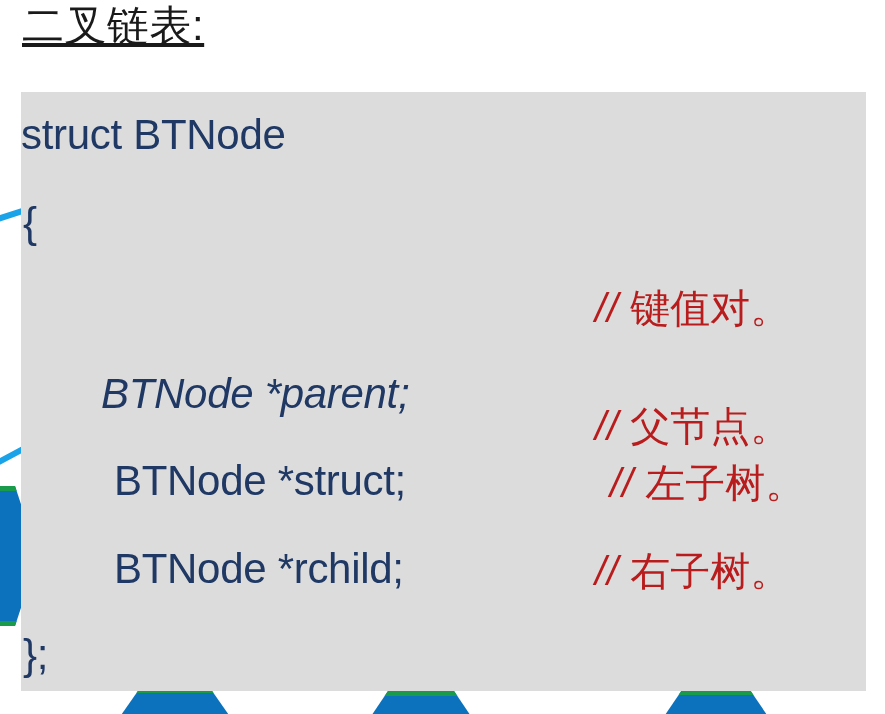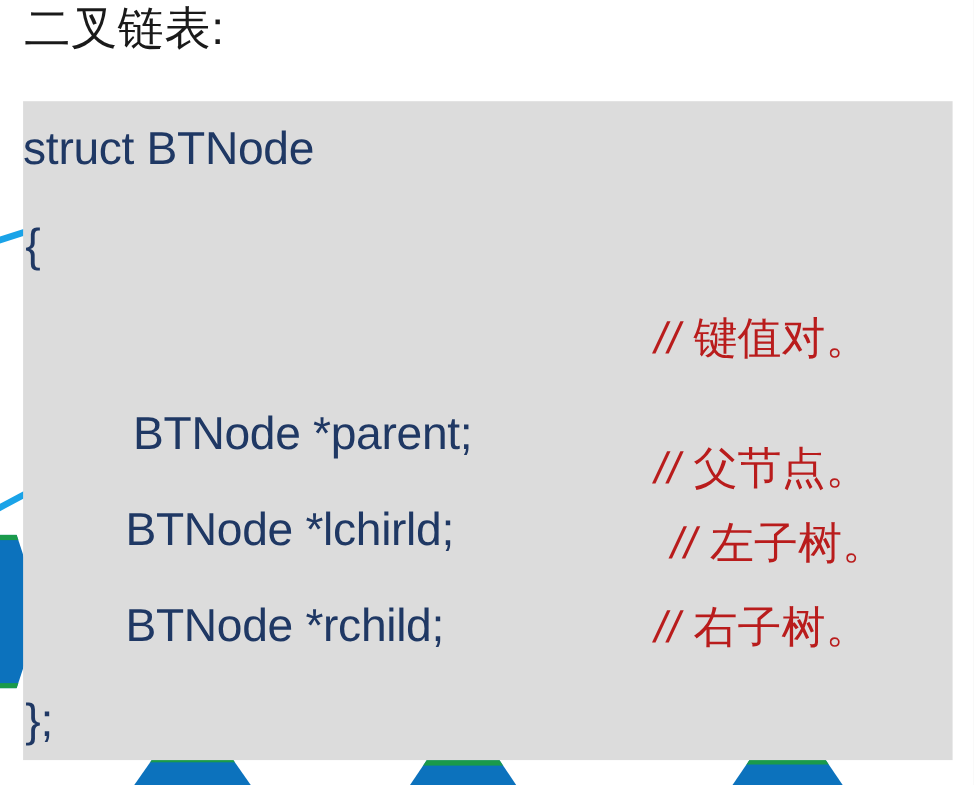--- a/index.html
+++ b/index.html
@@ -48,20 +48,21 @@
   #title {
     position: absolute;
     left: 22px;
     top: 2px;
     font-size: 42px;
     line-height: 1.12;
     color: #1a1a1a;
     font-weight: 400;
     letter-spacing: 0.5px;
     white-space: pre;
+    text-decoration: underline;
   }
 
   
   #code-panel {
     position: absolute;
     left: 21px;
     top: 92px;
     width: 845px;
     height: 599px;
     background: #dcdcdc;
@@ -88,28 +89,28 @@
   }
   .code-comment .slashes {
     font-style: italic;
     letter-spacing: 1px;
   }
 
   
   .ln-struct   { left: 0px;   top: 22px;  }
   .ln-open     { left: 2px;   top: 110px; }
   .ln-pair     { left: 93px;  top: 193px; }
-  .ln-parent   { left: 100px;  top: 281px; }
+  .ln-parent   { left: 80px;  top: 281px; font-style: italic; }
   .ln-lchirld  { left: 93px;  top: 368px; }
   .ln-rchild   { left: 93px;  top: 456px; }
   .ln-close    { left: 2px;   top: 542px; }
 
   .cm-1 { left: 574px; top: 196px; }
   .cm-2 { left: 574px; top: 284px; margin-top: 30px; }
-  .cm-3 { left: 589px; top: 382px; }
+  .cm-3 { left: 589px; top: 371px; }
   .cm-4 { left: 574px; top: 459px; }
 </style>
 </head>
 <body>
 
 <div id="slide">
 
   <div class="deco-layer">
     <div class="accent-line" style="left:-30px; top:225px; width:70px; transform: rotate(-18deg);"></div>
 
@@ -130,21 +131,21 @@
 
     <div class="code-line ln-struct">struct BTNode</div>
 
     <div class="code-line ln-open">{</div>
 
     <div class="code-comment cm-1"><span class="slashes">//</span><span> 键值对。</span></div>
 
     <div class="code-line ln-parent">BTNode *parent;</div>
     <div class="code-comment cm-2"><span class="slashes">//</span><span> 父节点。</span></div>
 
-    <div class="code-line ln-lchirld">BTNode *lchirld;</div>
+    <div class="code-line ln-lchirld">BTNode *struct;</div>
     <div class="code-comment cm-3"><span class="slashes">//</span><span> 左子树。</span></div>
 
     <div class="code-line ln-rchild">BTNode *rchild;</div>
     <div class="code-comment cm-4"><span class="slashes">//</span><span> 右子树。</span></div>
 
     <div class="code-line ln-close">};</div>
   </div>
 
 </div>
 

